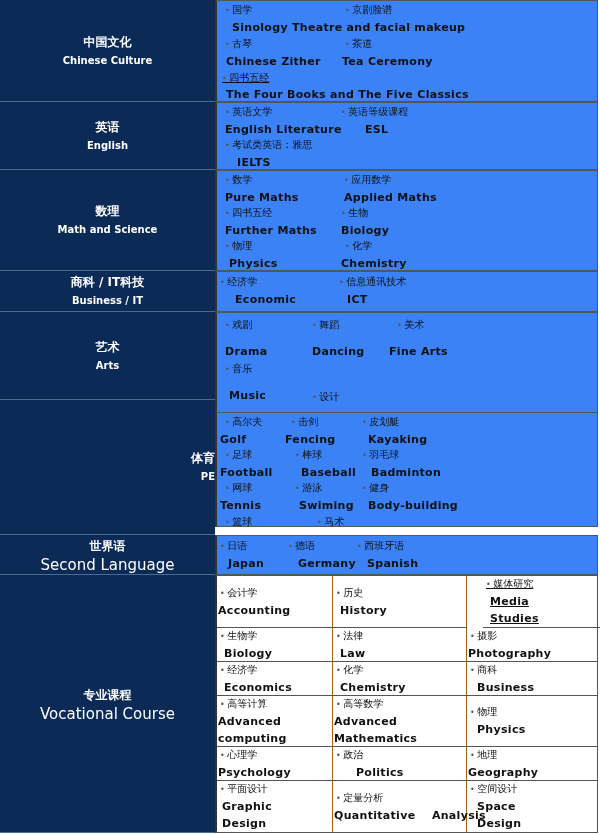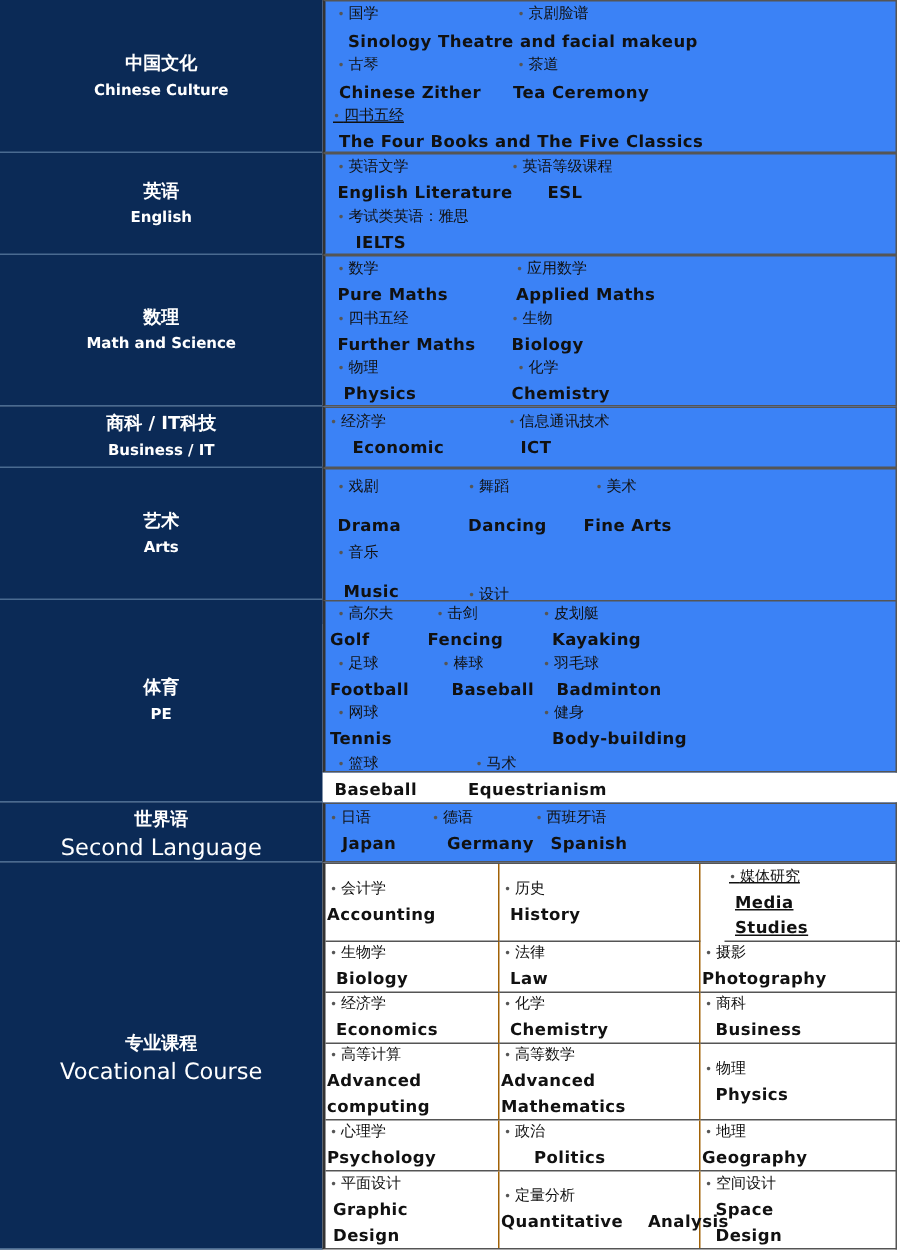--- a/index.html
+++ b/index.html
@@ -150,25 +150,25 @@
     <div class="item" style="left:8px;top:48px;">
         <span class="zh">音乐</span>
         <span class="en" style="margin-top:9px;padding-left:4px;">Music</span>
       </div>
     <div class="item" style="left:95px;top:48px;margin-top:28px;">
         <span class="zh">设计</span>
         <span class="en" style="margin-top:9px;padding-left:9px;">Design</span>
       </div>
   </div>
 
-  <div class="left" style="top:400px;height:135px;">
+  <div class="left" style="top:400px;height:135px;align-items:flex-end;">
     <span class="zh">体育</span>
     <span class="en">PE</span>
   </div>
-  <div class="right" style="top:400px;height:115px;">
+  <div class="right" style="top:412px;height:115px;">
     <div class="item" style="left:8px;top:1px;">
         <span class="zh">高尔夫</span>
         <span class="en" style="margin-left:-5px;">Golf</span>
       </div>
     <div class="item" style="left:74px;top:1px;">
         <span class="zh">击剑</span>
         <span class="en" style="margin-left:-6px;">Fencing</span>
       </div>
     <div class="item" style="left:145px;top:1px;">
         <span class="zh">皮划艇</span>
@@ -182,20 +182,24 @@
         <span class="zh">棒球</span>
         <span class="en" style="margin-left:6px;">Baseball</span>
       </div>
     <div class="item" style="left:145px;top:34px;">
         <span class="zh">羽毛球</span>
         <span class="en" style="margin-left:9px;">Badminton</span>
       </div>
     <div class="item" style="left:8px;top:67px;">
         <span class="zh">网球</span>
         <span class="en" style="margin-left:-5px;">Tennis</span>
+      </div>
+    <div class="item" style="left:78px;top:67px;">
+        <span class="zh">游泳</span>
+        <span class="en" style="margin-left:4px;">Swiming</span>
       </div>
     <div class="item" style="left:145px;top:67px;">
         <span class="zh">健身</span>
         <span class="en" style="margin-left:6px;">Body-building</span>
       </div>
     <div class="item" style="left:8px;top:101px;">
         <span class="zh">篮球</span>
         <span class="en" style="margin-left:-2px;">Baseball</span>
       </div>
     <div class="item" style="left:100px;top:101px;">

